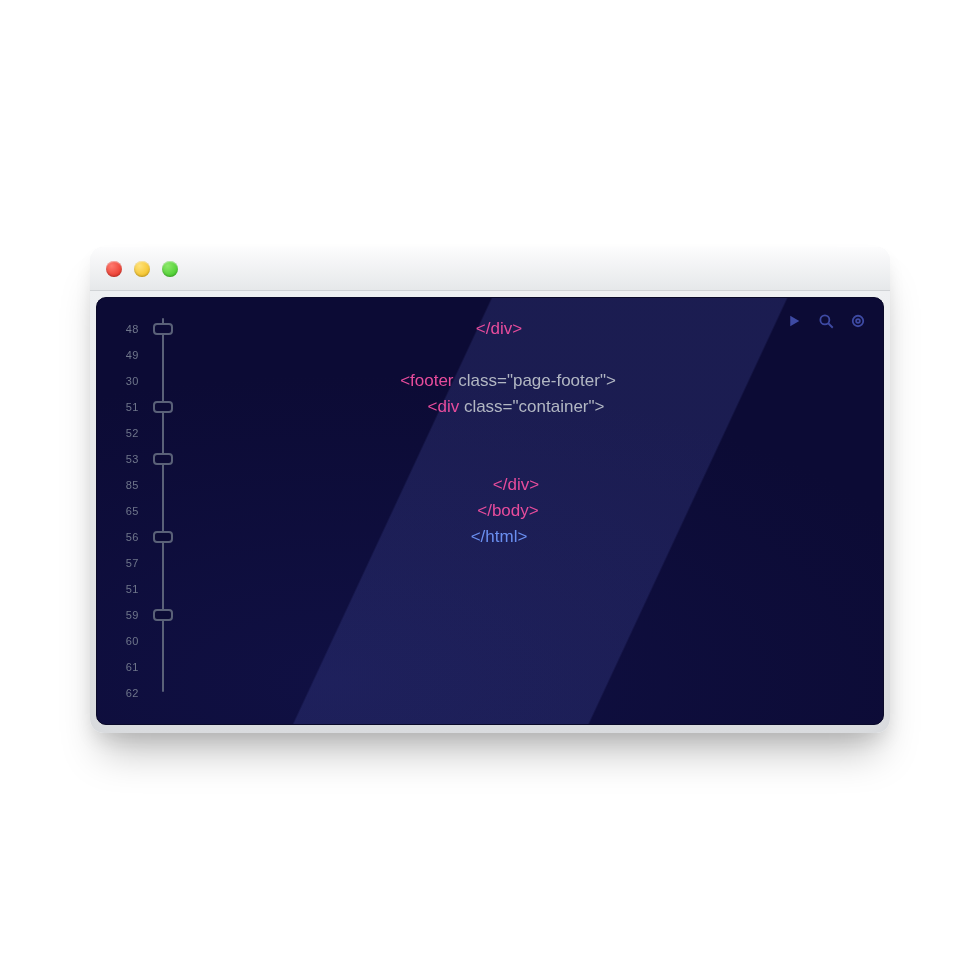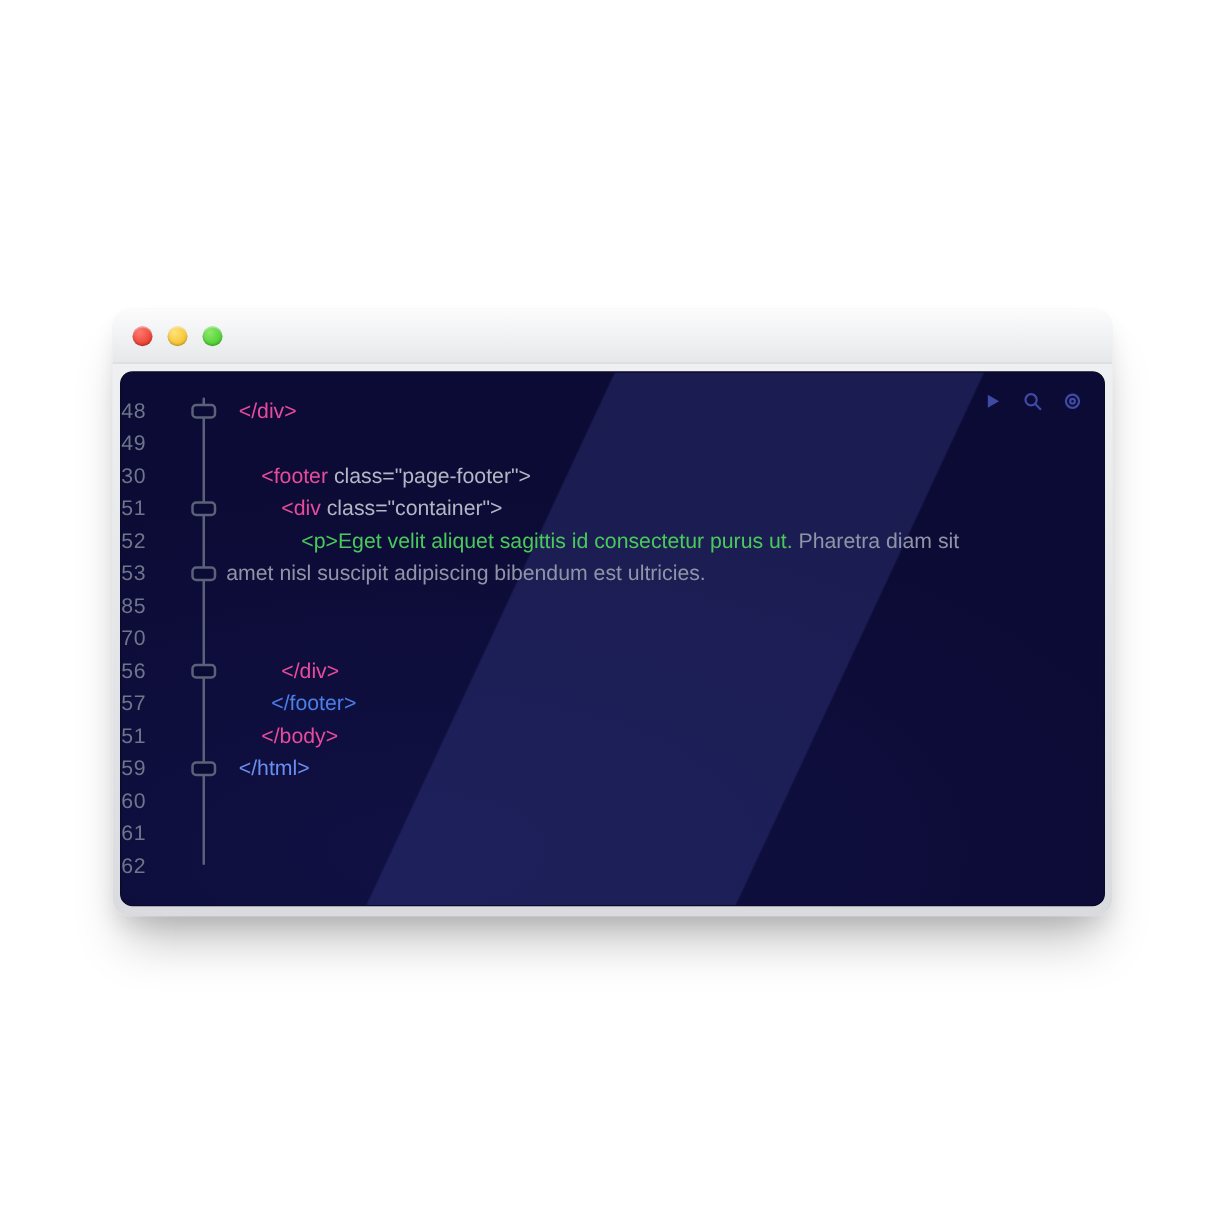--- a/index.html
+++ b/index.html
@@ -67,23 +67,23 @@
     position: absolute;
     top: 14px; right: 16px;
     display: flex; gap: 14px; align-items: center;
     color: #3e4aa3;
   }
   .toolbar svg { width: 18px; height: 18px; display: block; }
   .toolbar .ic { cursor: pointer; }
 
   .gutter {
     width: 52px;
-    text-align: left;
+    text-align: right;
     color: #6f768b;
-    font-size: 17px;
+    font-size: 11px;
     padding-right: 10px;
     flex: 0 0 auto;
     letter-spacing: 0.5px;
   }
   .gutter div { height: 26px; }
 
   .fold {
     position: relative;
     width: 28px;
     flex: 0 0 auto;
@@ -102,21 +102,21 @@
     border: 2px solid #5a6178;
     border-radius: 4px;
     background: #0c0b35;
   }
 
   .code {
     flex: 1;
     padding-left: 4px;
     padding-right: 58px;
   }
-  .code .row { height: 26px; white-space: pre; }
+  .code .row { height: 26px; white-space: pre; text-align: center; }
 
   .tg-pink   { color: #e74c9c; }
   .tg-blue   { color: #4a7fe8; }
   .tg-blue2  { color: #6a8ff0; }
   .tg-green  { color: #4ac95b; }
   .attr      { color: #b2b7c3; }
   .txt-green { color: #4ac95b; }
   .txt-blue  { color: #3965e8; }
   .txt-mute  { color: #8f95a6; }
 
@@ -166,21 +166,21 @@
       </div>
 
       <div class="gutter" id="gutter">
           <div>48</div>
           <div>49</div>
           <div>30</div>
           <div>51</div>
           <div>52</div>
           <div>53</div>
           <div>85</div>
-          <div>70</div>
+          <div>65</div>
           <div>56</div>
           <div>57</div>
           <div>51</div>
           <div>59</div>
           <div>60</div>
           <div>61</div>
           <div>62</div>
         </div>
 
       <div class="fold" id="fold">
@@ -191,27 +191,23 @@
           <div class="mark" style="top: 215px;"></div>
           <div class="mark" style="top: 293px;"></div>
         </div>
 
       <div class="code">
         <div class="row"><span class="ind0v tg-pink">&lt;/div&gt;</span></div>
         <div class="row"></div>
         <div class="row"><span class="ind1"><span class="tg-pink">&lt;footer </span><span class="attr">class="page-footer"&gt;</span></span></div>
         <div class="row"><span class="ind2"><span class="tg-pink">&lt;div </span><span class="attr">class="container"&gt;</span></span></div>
 
-        <div class="wrap-block">
-          <span class="ind3"></span><span class="tg-green">&lt;p&gt;</span><span class="txt-green">Eget velit aliquet sagittis id consectetur purus ut.</span><span class="txt-mute"> Pharetra diam sit amet nisl suscipit adipiscing bibendum est ultricies.</span>
-        </div>
         <div class="row"></div>
 
         <div class="row"></div>
         <div class="row"><span class="ind2 tg-pink">&lt;/div&gt;</span></div>
-        <div class="row"><span class="ind15 tg-blue">&lt;/footer&gt;</span></div>
         <div class="row"><span class="ind1 tg-pink">&lt;/body&gt;</span></div>
         <div class="row"><span class="ind0v tg-blue2">&lt;/html&gt;</span></div>
       </div>
 
     </div>
   </div>
 </div>
 
 </body></html>

